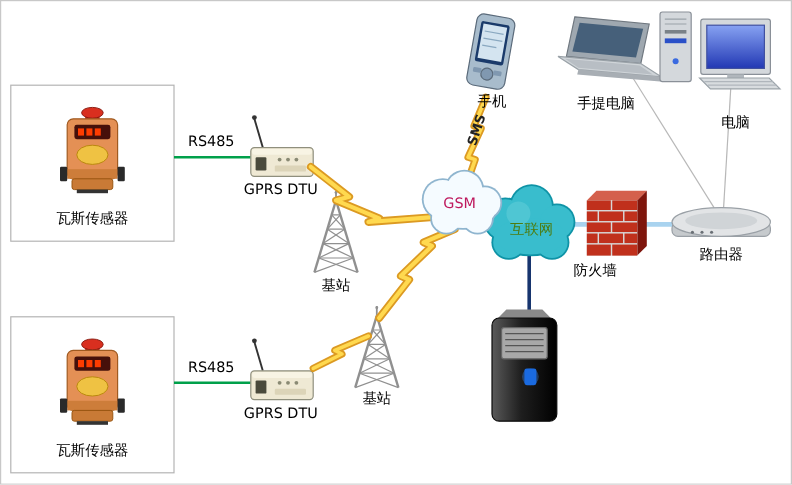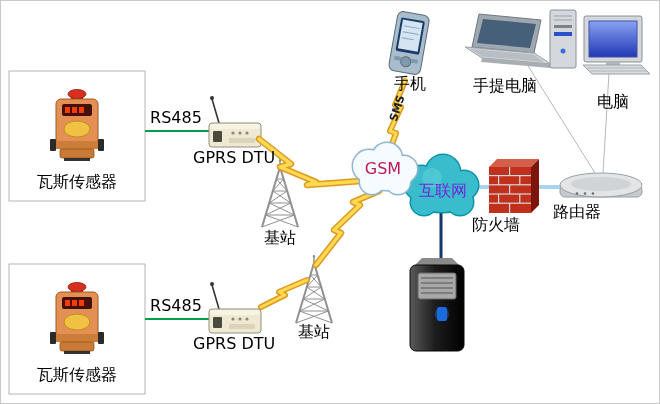--- a/index.html
+++ b/index.html
@@ -3,24 +3,24 @@
 <meta charset="utf-8">
 <style>
   html,body{margin:0;padding:0;background:#fff;}
   .stage{
     position:relative;width:660px;height:404px;background:#fff;
     border:1px solid #c8c8c8;box-sizing:border-box;overflow:hidden;
     font-family:"DejaVu Sans",sans-serif;
   }
   .stage svg{position:absolute;left:0;top:0;}
   .lbl{
-    position:absolute;font-size:16px;line-height:14px;color:#000;
+    position:absolute;font-size:12px;line-height:14px;color:#000;
     text-align:center;white-space:nowrap;pointer-events:none;
   }
-  .lbl.white{color:#6d28d9;}
+  .lbl.white{color:#4d7c0f;}
   .lbl.gray{color:#be185d;}
   .lbl.sms{
     font-size:11px;font-weight:bold;color:#222;
     transform:rotate(-72deg);transform-origin:left top;
   }
 </style>
 </head>
 <body>
 
 <div class="stage">
@@ -243,15 +243,15 @@
 <div class="lbl" style="left:287px;top:324px;width:52px">基站</div>
 <div class="lbl" style="left:10px;top:174px;width:132px">瓦斯传感器</div>
 <div class="lbl" style="left:10px;top:367px;width:132px">瓦斯传感器</div>
 <div class="lbl gray" style="left:356px;top:161px;width:52px">GSM</div>
 <div class="lbl white" style="left:411px;top:183px;width:62px">互联网</div>
 <div class="lbl sms" style="left:386px;top:118px">SMS</div>
 <div class="lbl" style="left:386px;top:76px;width:46px">手机</div>
 <div class="lbl" style="left:462px;top:78px;width:84px">手提电脑</div>
 <div class="lbl" style="left:586px;top:94px;width:52px">电脑</div>
 <div class="lbl" style="left:464px;top:217px;width:62px">防火墙</div>
-<div class="lbl" style="left:544px;top:204px;width:64px">路由器</div>
+<div class="lbl" style="left:568px;top:204px;width:64px">路由器</div>
 
 </div>
 
 </body></html>

